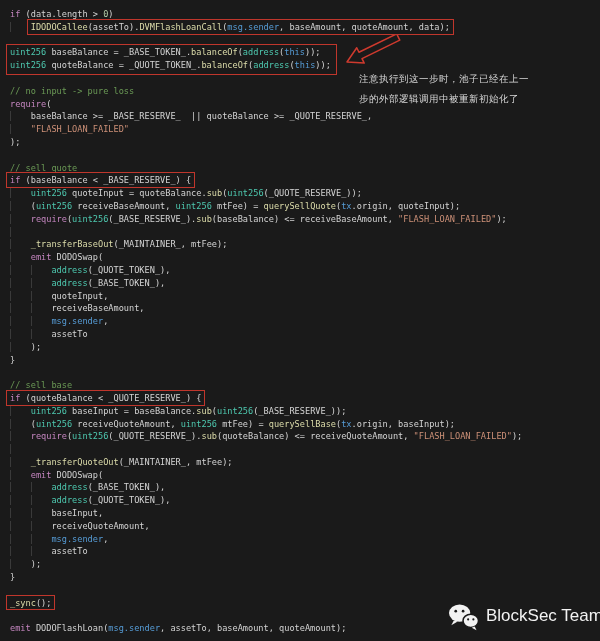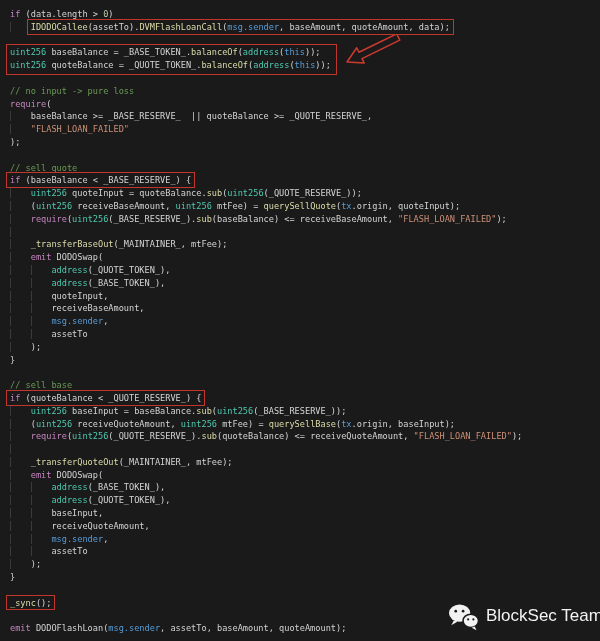--- a/index.html
+++ b/index.html
@@ -50,20 +50,24 @@
 <div class="screen">
 
   <div class="code" id="code-area"><div class="line"><span class="code-text"><span style="color: rgb(197, 134, 192);">if</span><span style="color: rgb(212, 212, 212);"> (data.length &gt; </span><span style="color: rgb(181, 206, 168);">0</span><span style="color: rgb(212, 212, 212);">)</span></span></div><div class="line"><span class="ind">    </span><span class="code-text boxed"><span style="color: rgb(220, 220, 170);">IDODOCallee</span><span style="color: rgb(212, 212, 212);">(assetTo).</span><span style="color: rgb(220, 220, 170);">DVMFlashLoanCall</span><span style="color: rgb(212, 212, 212);">(</span><span style="color: rgb(86, 156, 214);">msg.sender</span><span style="color: rgb(212, 212, 212);">, baseAmount, quoteAmount, data);</span></span></div><div class="line"><span class="code-text"></span></div><div class="line"><span class="code-text"><span style="color: rgb(78, 201, 176);">uint256</span><span style="color: rgb(212, 212, 212);"> baseBalance = _BASE_TOKEN_.</span><span style="color: rgb(220, 220, 170);">balanceOf</span><span style="color: rgb(212, 212, 212);">(</span><span style="color: rgb(78, 201, 176);">address</span><span style="color: rgb(212, 212, 212);">(</span><span style="color: rgb(86, 156, 214);">this</span><span style="color: rgb(212, 212, 212);">));</span></span></div><div class="line"><span class="code-text"><span style="color: rgb(78, 201, 176);">uint256</span><span style="color: rgb(212, 212, 212);"> quoteBalance = _QUOTE_TOKEN_.</span><span style="color: rgb(220, 220, 170);">balanceOf</span><span style="color: rgb(212, 212, 212);">(</span><span style="color: rgb(78, 201, 176);">address</span><span style="color: rgb(212, 212, 212);">(</span><span style="color: rgb(86, 156, 214);">this</span><span style="color: rgb(212, 212, 212);">));</span></span></div><div class="line"><span class="code-text"></span></div><div class="line"><span class="code-text"><span style="color: rgb(106, 153, 85);">// no input -&gt; pure loss</span></span></div><div class="line"><span class="code-text"><span style="color: rgb(197, 134, 192);">require</span><span style="color: rgb(212, 212, 212);">(</span></span></div><div class="line"><span class="ind">    </span><span class="code-text"><span style="color: rgb(212, 212, 212);">baseBalance &gt;= _BASE_RESERVE_  || quoteBalance &gt;= _QUOTE_RESERVE_,</span></span></div><div class="line"><span class="ind">    </span><span class="code-text"><span style="color: rgb(206, 145, 120);">"FLASH_LOAN_FAILED"</span></span></div><div class="line"><span class="code-text"><span style="color: rgb(212, 212, 212);">);</span></span></div><div class="line"><span class="code-text"></span></div><div class="line"><span class="code-text"><span style="color: rgb(106, 153, 85);">// sell quote</span></span></div><div class="line"><span class="code-text boxed"><span style="color: rgb(197, 134, 192);">if</span><span style="color: rgb(212, 212, 212);"> (baseBalance &lt; _BASE_RESERVE_) {</span></span></div><div class="line"><span class="ind">    </span><span class="code-text"><span style="color: rgb(78, 201, 176);">uint256</span><span style="color: rgb(212, 212, 212);"> quoteInput = quoteBalance.</span><span style="color: rgb(220, 220, 170);">sub</span><span style="color: rgb(212, 212, 212);">(</span><span style="color: rgb(78, 201, 176);">uint256</span><span style="color: rgb(212, 212, 212);">(_QUOTE_RESERVE_));</span></span></div><div class="line"><span class="ind">    </span><span class="code-text"><span style="color: rgb(212, 212, 212);">(</span><span style="color: rgb(78, 201, 176);">uint256</span><span style="color: rgb(212, 212, 212);"> receiveBaseAmount, </span><span style="color: rgb(78, 201, 176);">uint256</span><span style="color: rgb(212, 212, 212);"> mtFee) = </span><span style="color: rgb(220, 220, 170);">querySellQuote</span><span style="color: rgb(212, 212, 212);">(</span><span style="color: rgb(86, 156, 214);">tx</span><span style="color: rgb(212, 212, 212);">.origin, quoteInput);</span></span></div><div class="line"><span class="ind">    </span><span class="code-text"><span style="color: rgb(197, 134, 192);">require</span><span style="color: rgb(212, 212, 212);">(</span><span style="color: rgb(78, 201, 176);">uint256</span><span style="color: rgb(212, 212, 212);">(_BASE_RESERVE_).</span><span style="color: rgb(220, 220, 170);">sub</span><span style="color: rgb(212, 212, 212);">(baseBalance) &lt;= receiveBaseAmount, </span><span style="color: rgb(206, 145, 120);">"FLASH_LOAN_FAILED"</span><span style="color: rgb(212, 212, 212);">);</span></span></div><div class="line"><span class="ind">    </span><span class="code-text"></span></div><div class="line"><span class="ind">    </span><span class="code-text"><span style="color: rgb(220, 220, 170);">_transferBaseOut</span><span style="color: rgb(212, 212, 212);">(_MAINTAINER_, mtFee);</span></span></div><div class="line"><span class="ind">    </span><span class="code-text"><span style="color: rgb(197, 134, 192);">emit</span><span style="color: rgb(212, 212, 212);"> DODOSwap(</span></span></div><div class="line"><span class="ind">        </span><span class="code-text"><span style="color: rgb(78, 201, 176);">address</span><span style="color: rgb(212, 212, 212);">(_QUOTE_TOKEN_),</span></span></div><div class="line"><span class="ind">        </span><span class="code-text"><span style="color: rgb(78, 201, 176);">address</span><span style="color: rgb(212, 212, 212);">(_BASE_TOKEN_),</span></span></div><div class="line"><span class="ind">        </span><span class="code-text"><span style="color: rgb(212, 212, 212);">quoteInput,</span></span></div><div class="line"><span class="ind">        </span><span class="code-text"><span style="color: rgb(212, 212, 212);">receiveBaseAmount,</span></span></div><div class="line"><span class="ind">        </span><span class="code-text"><span style="color: rgb(86, 156, 214);">msg.sender</span><span style="color: rgb(212, 212, 212);">,</span></span></div><div class="line"><span class="ind">        </span><span class="code-text"><span style="color: rgb(212, 212, 212);">assetTo</span></span></div><div class="line"><span class="ind">    </span><span class="code-text"><span style="color: rgb(212, 212, 212);">);</span></span></div><div class="line"><span class="code-text"><span style="color: rgb(212, 212, 212);">}</span></span></div><div class="line"><span class="code-text"></span></div><div class="line"><span class="code-text"><span style="color: rgb(106, 153, 85);">// sell base</span></span></div><div class="line"><span class="code-text boxed"><span style="color: rgb(197, 134, 192);">if</span><span style="color: rgb(212, 212, 212);"> (quoteBalance &lt; _QUOTE_RESERVE_) {</span></span></div><div class="line"><span class="ind">    </span><span class="code-text"><span style="color: rgb(78, 201, 176);">uint256</span><span style="color: rgb(212, 212, 212);"> baseInput = baseBalance.</span><span style="color: rgb(220, 220, 170);">sub</span><span style="color: rgb(212, 212, 212);">(</span><span style="color: rgb(78, 201, 176);">uint256</span><span style="color: rgb(212, 212, 212);">(_BASE_RESERVE_));</span></span></div><div class="line"><span class="ind">    </span><span class="code-text"><span style="color: rgb(212, 212, 212);">(</span><span style="color: rgb(78, 201, 176);">uint256</span><span style="color: rgb(212, 212, 212);"> receiveQuoteAmount, </span><span style="color: rgb(78, 201, 176);">uint256</span><span style="color: rgb(212, 212, 212);"> mtFee) = </span><span style="color: rgb(220, 220, 170);">querySellBase</span><span style="color: rgb(212, 212, 212);">(</span><span style="color: rgb(86, 156, 214);">tx</span><span style="color: rgb(212, 212, 212);">.origin, baseInput);</span></span></div><div class="line"><span class="ind">    </span><span class="code-text"><span style="color: rgb(197, 134, 192);">require</span><span style="color: rgb(212, 212, 212);">(</span><span style="color: rgb(78, 201, 176);">uint256</span><span style="color: rgb(212, 212, 212);">(_QUOTE_RESERVE_).</span><span style="color: rgb(220, 220, 170);">sub</span><span style="color: rgb(212, 212, 212);">(quoteBalance) &lt;= receiveQuoteAmount, </span><span style="color: rgb(206, 145, 120);">"FLASH_LOAN_FAILED"</span><span style="color: rgb(212, 212, 212);">);</span></span></div><div class="line"><span class="ind">    </span><span class="code-text"></span></div><div class="line"><span class="ind">    </span><span class="code-text"><span style="color: rgb(220, 220, 170);">_transferQuoteOut</span><span style="color: rgb(212, 212, 212);">(_MAINTAINER_, mtFee);</span></span></div><div class="line"><span class="ind">    </span><span class="code-text"><span style="color: rgb(197, 134, 192);">emit</span><span style="color: rgb(212, 212, 212);"> DODOSwap(</span></span></div><div class="line"><span class="ind">        </span><span class="code-text"><span style="color: rgb(78, 201, 176);">address</span><span style="color: rgb(212, 212, 212);">(_BASE_TOKEN_),</span></span></div><div class="line"><span class="ind">        </span><span class="code-text"><span style="color: rgb(78, 201, 176);">address</span><span style="color: rgb(212, 212, 212);">(_QUOTE_TOKEN_),</span></span></div><div class="line"><span class="ind">        </span><span class="code-text"><span style="color: rgb(212, 212, 212);">baseInput,</span></span></div><div class="line"><span class="ind">        </span><span class="code-text"><span style="color: rgb(212, 212, 212);">receiveQuoteAmount,</span></span></div><div class="line"><span class="ind">        </span><span class="code-text"><span style="color: rgb(86, 156, 214);">msg.sender</span><span style="color: rgb(212, 212, 212);">,</span></span></div><div class="line"><span class="ind">        </span><span class="code-text"><span style="color: rgb(212, 212, 212);">assetTo</span></span></div><div class="line"><span class="ind">    </span><span class="code-text"><span style="color: rgb(212, 212, 212);">);</span></span></div><div class="line"><span class="code-text"><span style="color: rgb(212, 212, 212);">}</span></span></div><div class="line"><span class="code-text"></span></div><div class="line"><span class="code-text boxed"><span style="color: rgb(220, 220, 170);">_sync</span><span style="color: rgb(212, 212, 212);">();</span></span></div><div class="line"><span class="code-text"></span></div><div class="line"><span class="code-text"><span style="color: rgb(197, 134, 192);">emit</span><span style="color: rgb(212, 212, 212);"> DODOFlashLoan(</span><span style="color: rgb(86, 156, 214);">msg.sender</span><span style="color: rgb(212, 212, 212);">, assetTo, baseAmount, quoteAmount);</span></span></div><div class="group-box" style="left: -4px; top: 36.4px; width: 329px; height: 28.6px;"></div></div>
 
   <svg class="arrow" width="74" height="38" viewBox="0 0 74 38">
     <g transform="translate(9,27) rotate(-26)">
       <path d="M 0 0 L 15 -8.5 L 15 -3.5 L 57 -3.5 L 57 3.5 L 15 3.5 L 15 8.5 Z"></path>
     </g>
   </svg>
 
+  <div class="note">
+    <div>注意执行到这一步时，池子已经在上一</div>
+    <div>步的外部逻辑调用中被重新初始化了</div>
+  </div>
 
   <div class="watermark">
     <svg width="31" height="29" viewBox="0 0 32 29">
       <ellipse cx="12" cy="11" rx="11" ry="9" fill="#f2f2f2"></ellipse>
       <path d="M6 18.5 L3.4 23.5 L10 19.7 Z" fill="#f2f2f2"></path>
       <circle cx="8" cy="9" r="1.4" fill="#1a1a1a"></circle>
       <circle cx="15.6" cy="9" r="1.4" fill="#1a1a1a"></circle>
       <ellipse cx="23.5" cy="19" rx="8" ry="6.8" fill="#f2f2f2" stroke="#1a1a1a" stroke-width="1.6"></ellipse>
       <path d="M27.5 24.8 L29.5 28.6 L24.5 26.2 Z" fill="#f2f2f2"></path>
       <circle cx="20.8" cy="17.5" r="1.1" fill="#1a1a1a"></circle>

